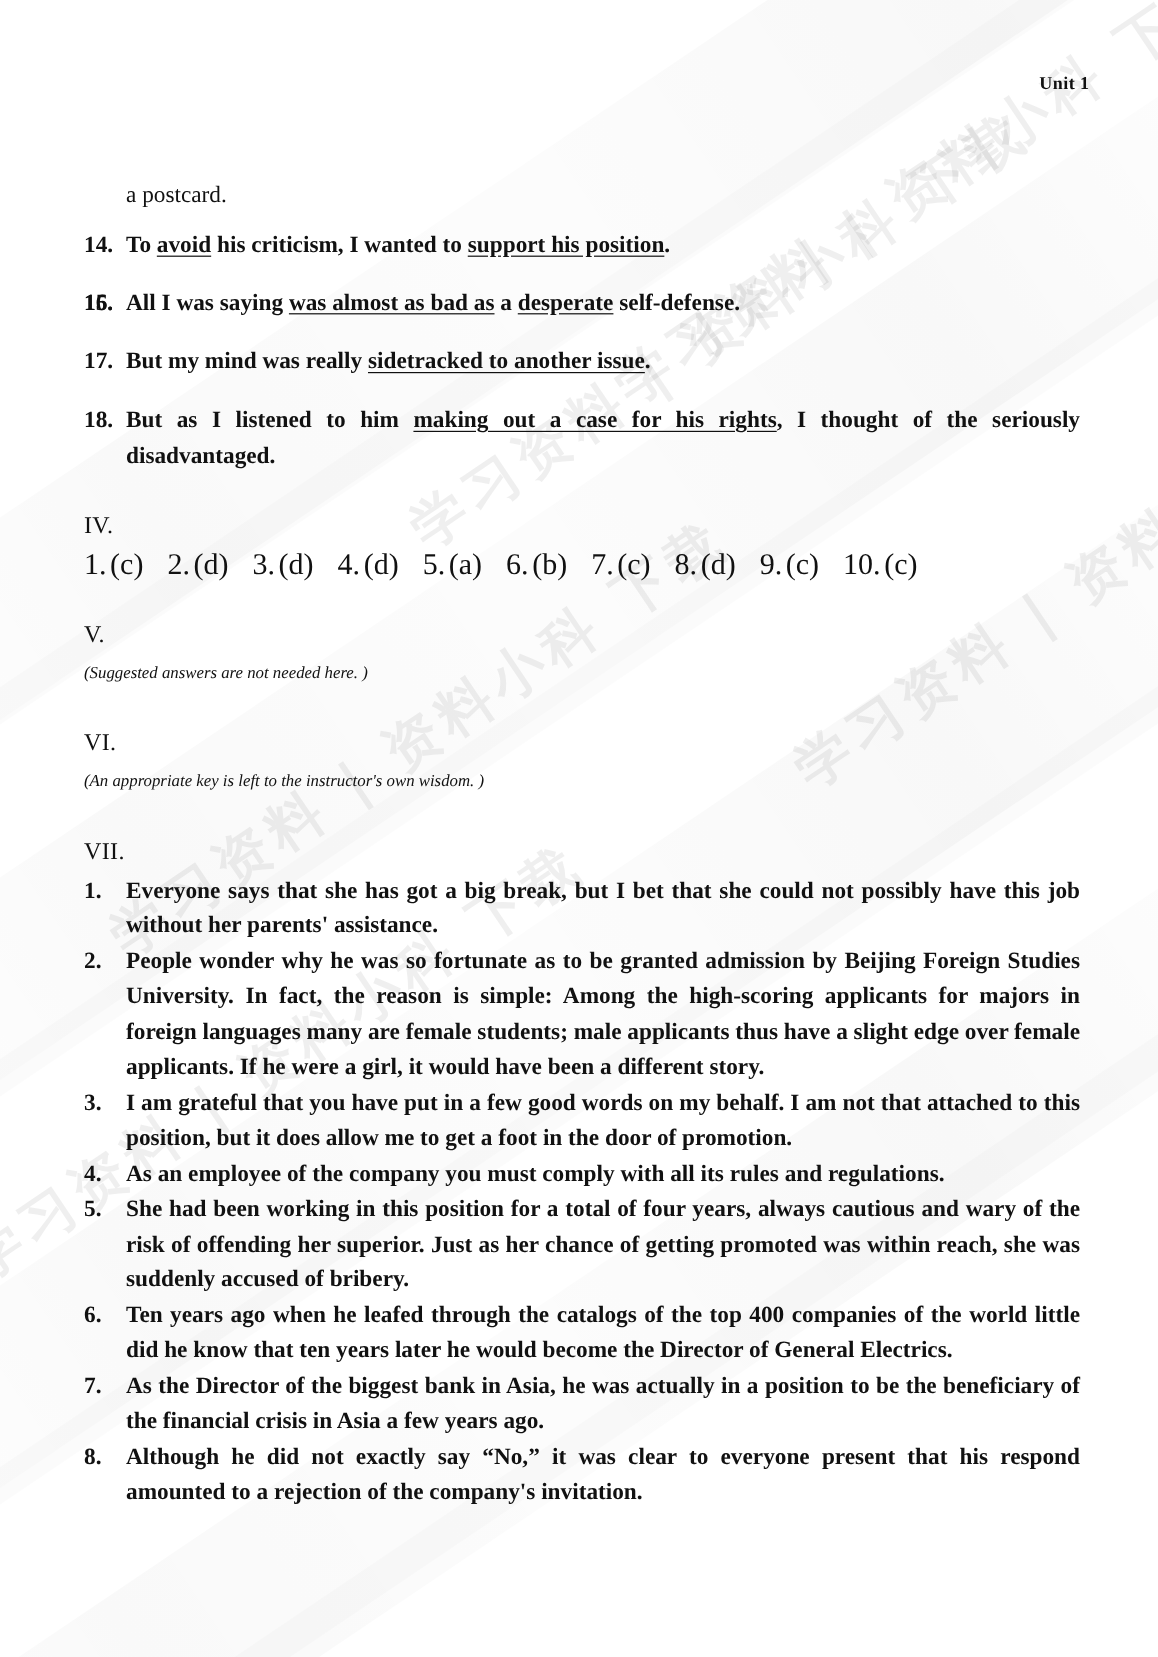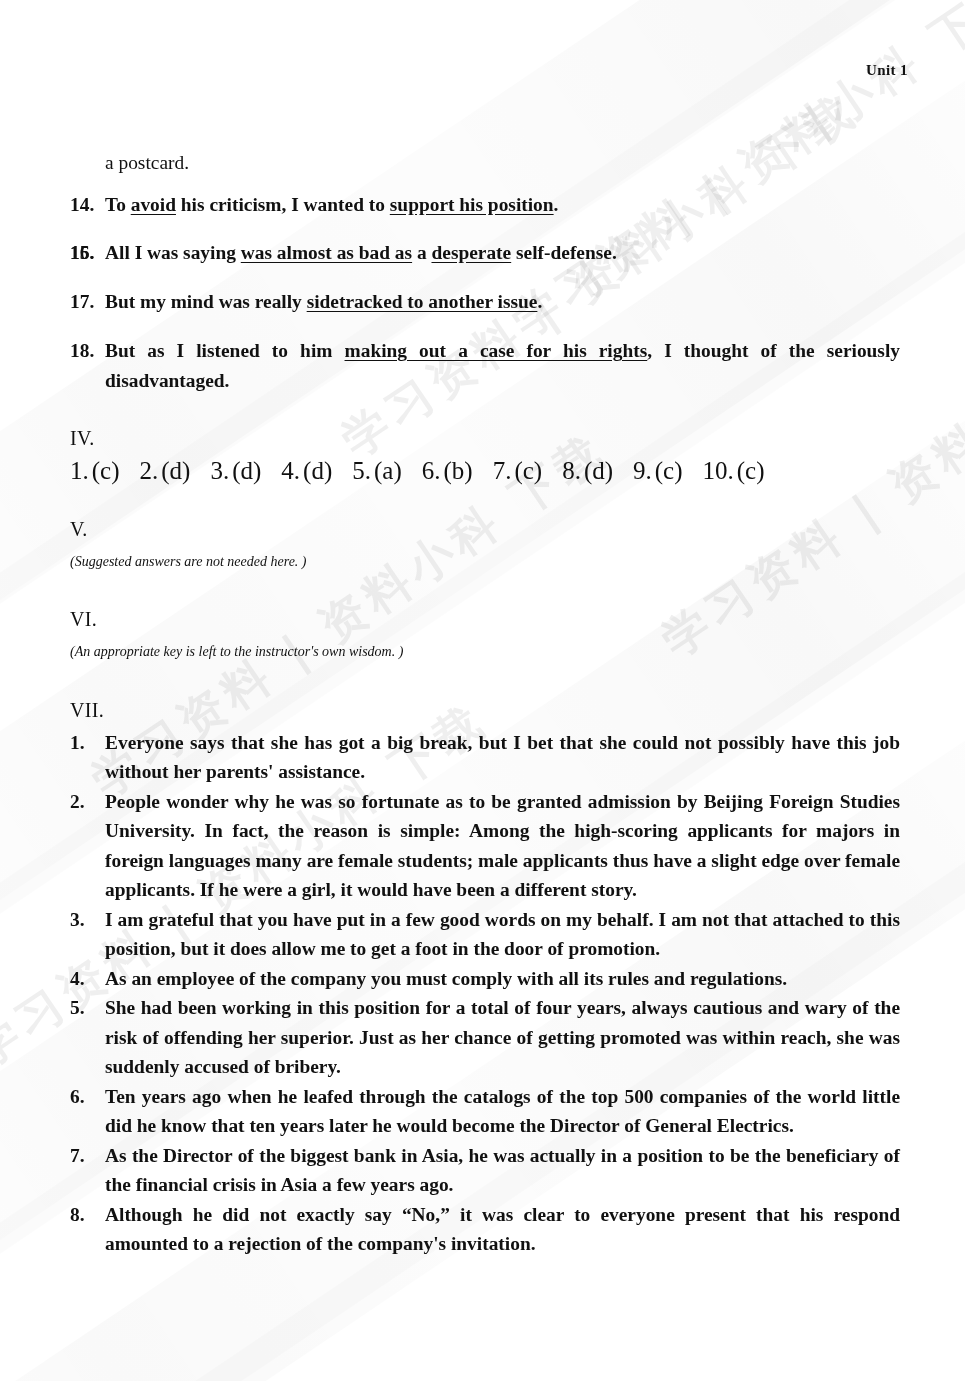--- a/index.html
+++ b/index.html
@@ -182,21 +182,21 @@
       <div class="sec-head">VI.</div>
       <div class="note-line">(An appropriate key is left to the instructor's own wisdom. )</div>
 
       <div class="sec-head">VII.</div>
       <div class="vii-list" id="sec7-list">
           <p class="num-item"><span class="num">1.</span><span class="txt">Everyone says that she has got a big break, but I bet that she could not possibly have this job without her parents' assistance.</span></p>
           <p class="num-item"><span class="num">2.</span><span class="txt">People wonder why he was so fortunate as to be granted admission by Beijing Foreign Studies University. In fact, the reason is simple: Among the high-scoring applicants for majors in foreign languages many are female students; male applicants thus have a slight edge over female applicants. If he were a girl, it would have been a different story.</span></p>
           <p class="num-item"><span class="num">3.</span><span class="txt">I am grateful that you have put in a few good words on my behalf. I am not that attached to this position, but it does allow me to get a foot in the door of promotion.</span></p>
           <p class="num-item"><span class="num">4.</span><span class="txt">As an employee of the company you must comply with all its rules and regulations.</span></p>
           <p class="num-item"><span class="num">5.</span><span class="txt">She had been working in this position for a total of four years, always cautious and wary of the risk of offending her superior. Just as her chance of getting promoted was within reach, she was suddenly accused of bribery.</span></p>
-          <p class="num-item"><span class="num">6.</span><span class="txt">Ten years ago when he leafed through the catalogs of the top 500 companies of the world little did he know that ten years later he would become the Director of General Electrics.</span></p>
+          <p class="num-item"><span class="num">6.</span><span class="txt">Ten years ago when he leafed through the catalogs of the top 400 companies of the world little did he know that ten years later he would become the Director of General Electrics.</span></p>
           <p class="num-item"><span class="num">7.</span><span class="txt">As the Director of the biggest bank in Asia, he was actually in a position to be the beneficiary of the financial crisis in Asia a few years ago.</span></p>
           <p class="num-item"><span class="num">8.</span><span class="txt">Although he did not exactly say “No,” it was clear to everyone present that his respond amounted to a rejection of the company's invitation.</span></p>
         </div>
 
     </div>
 
   </div>
 </div>
 
 </body></html>

